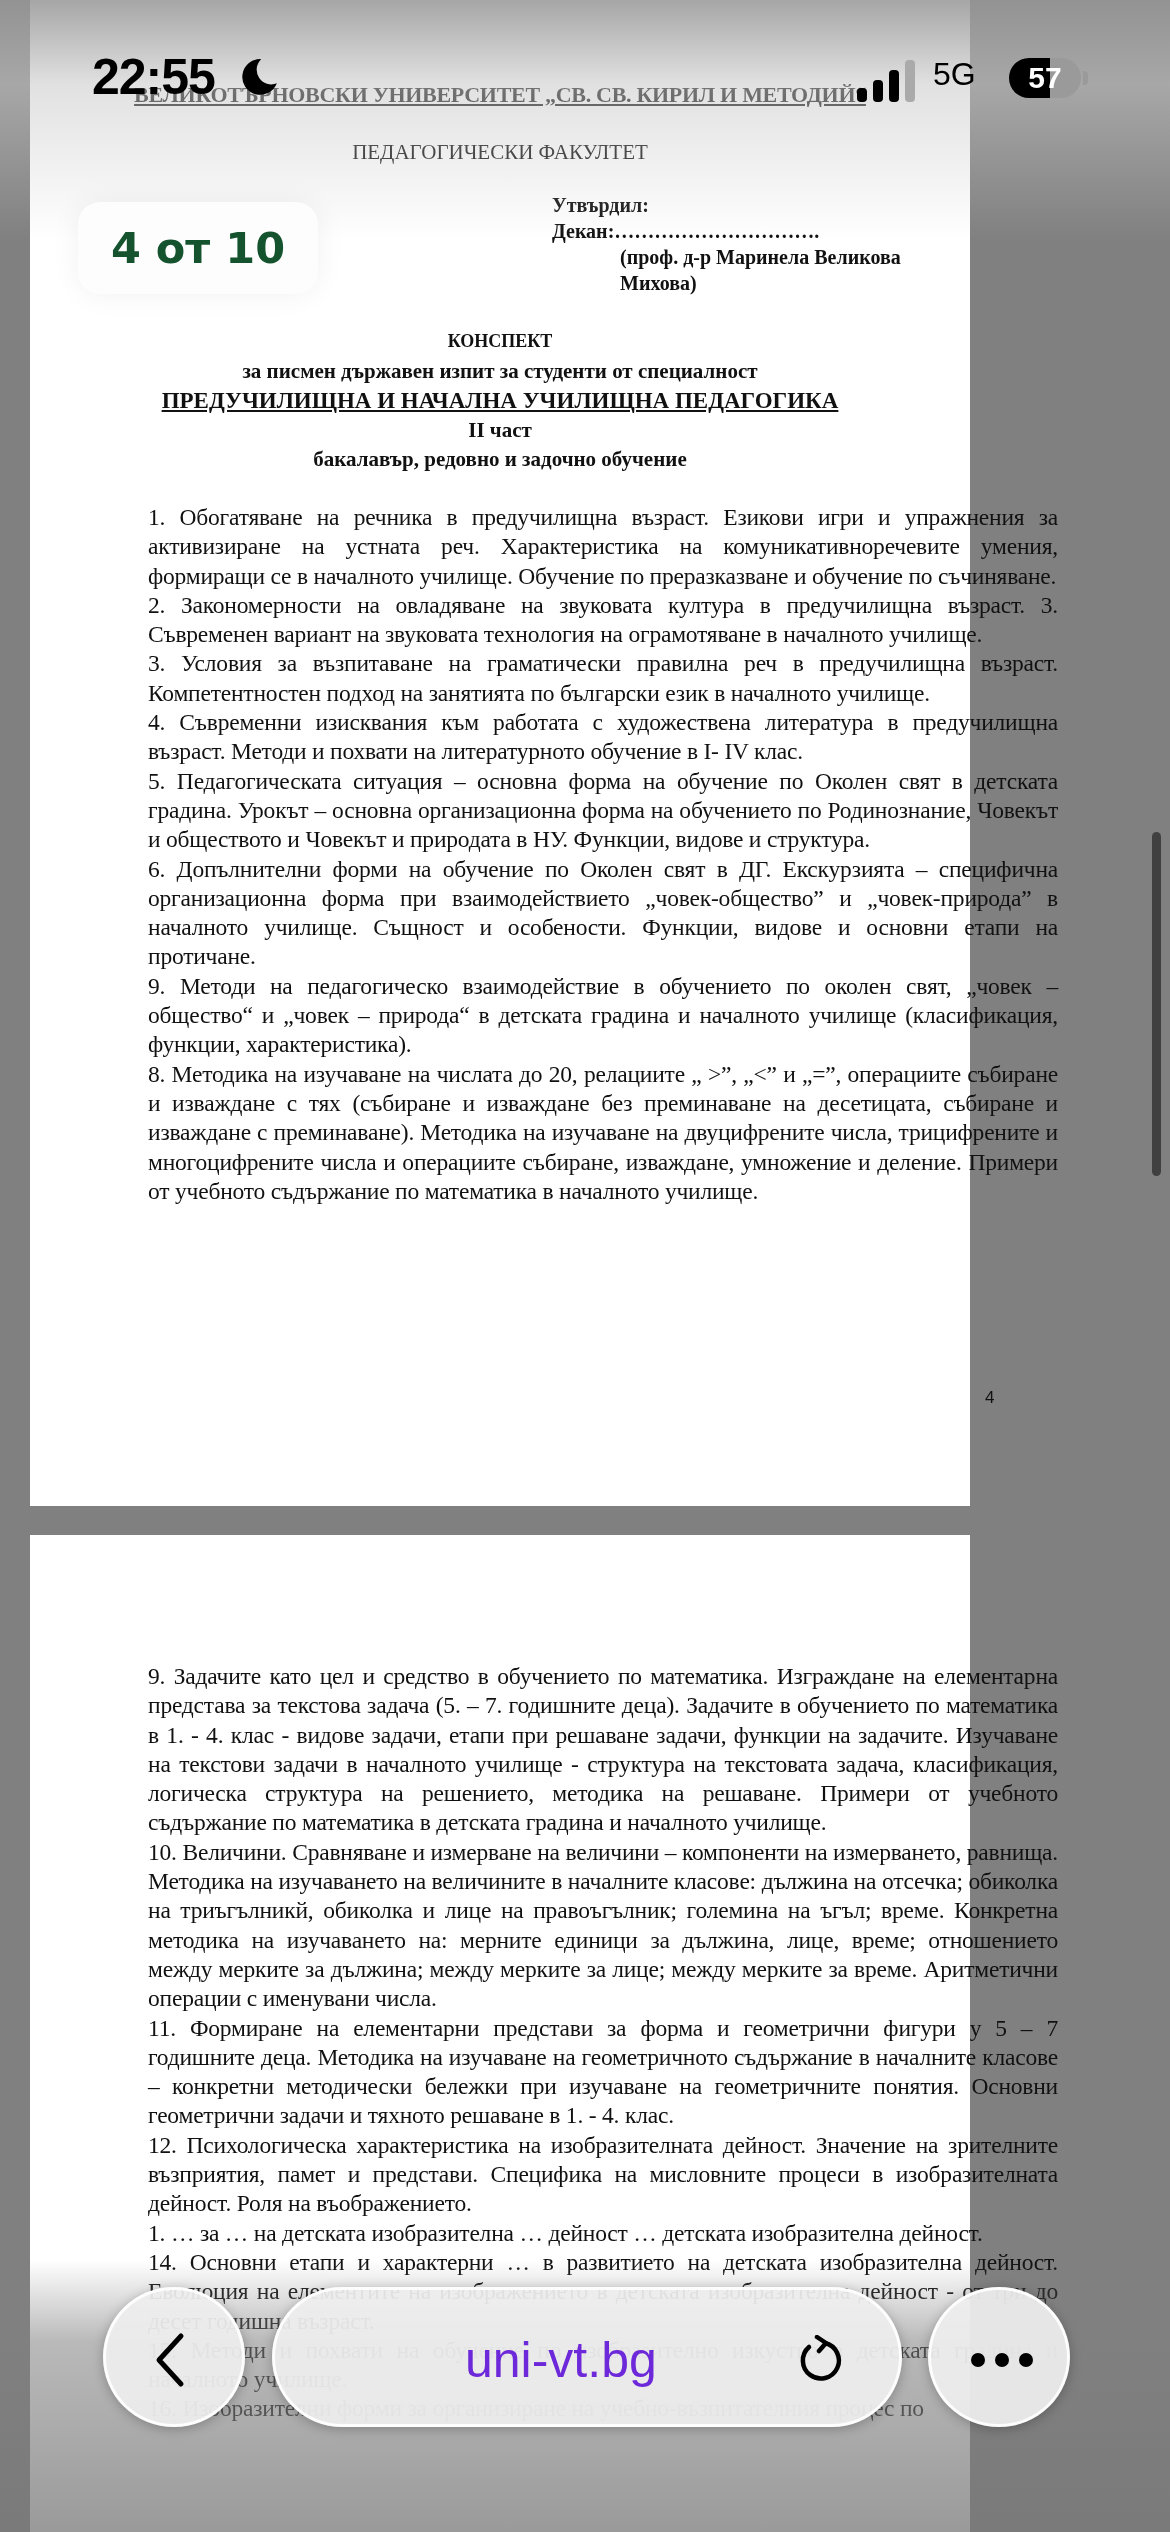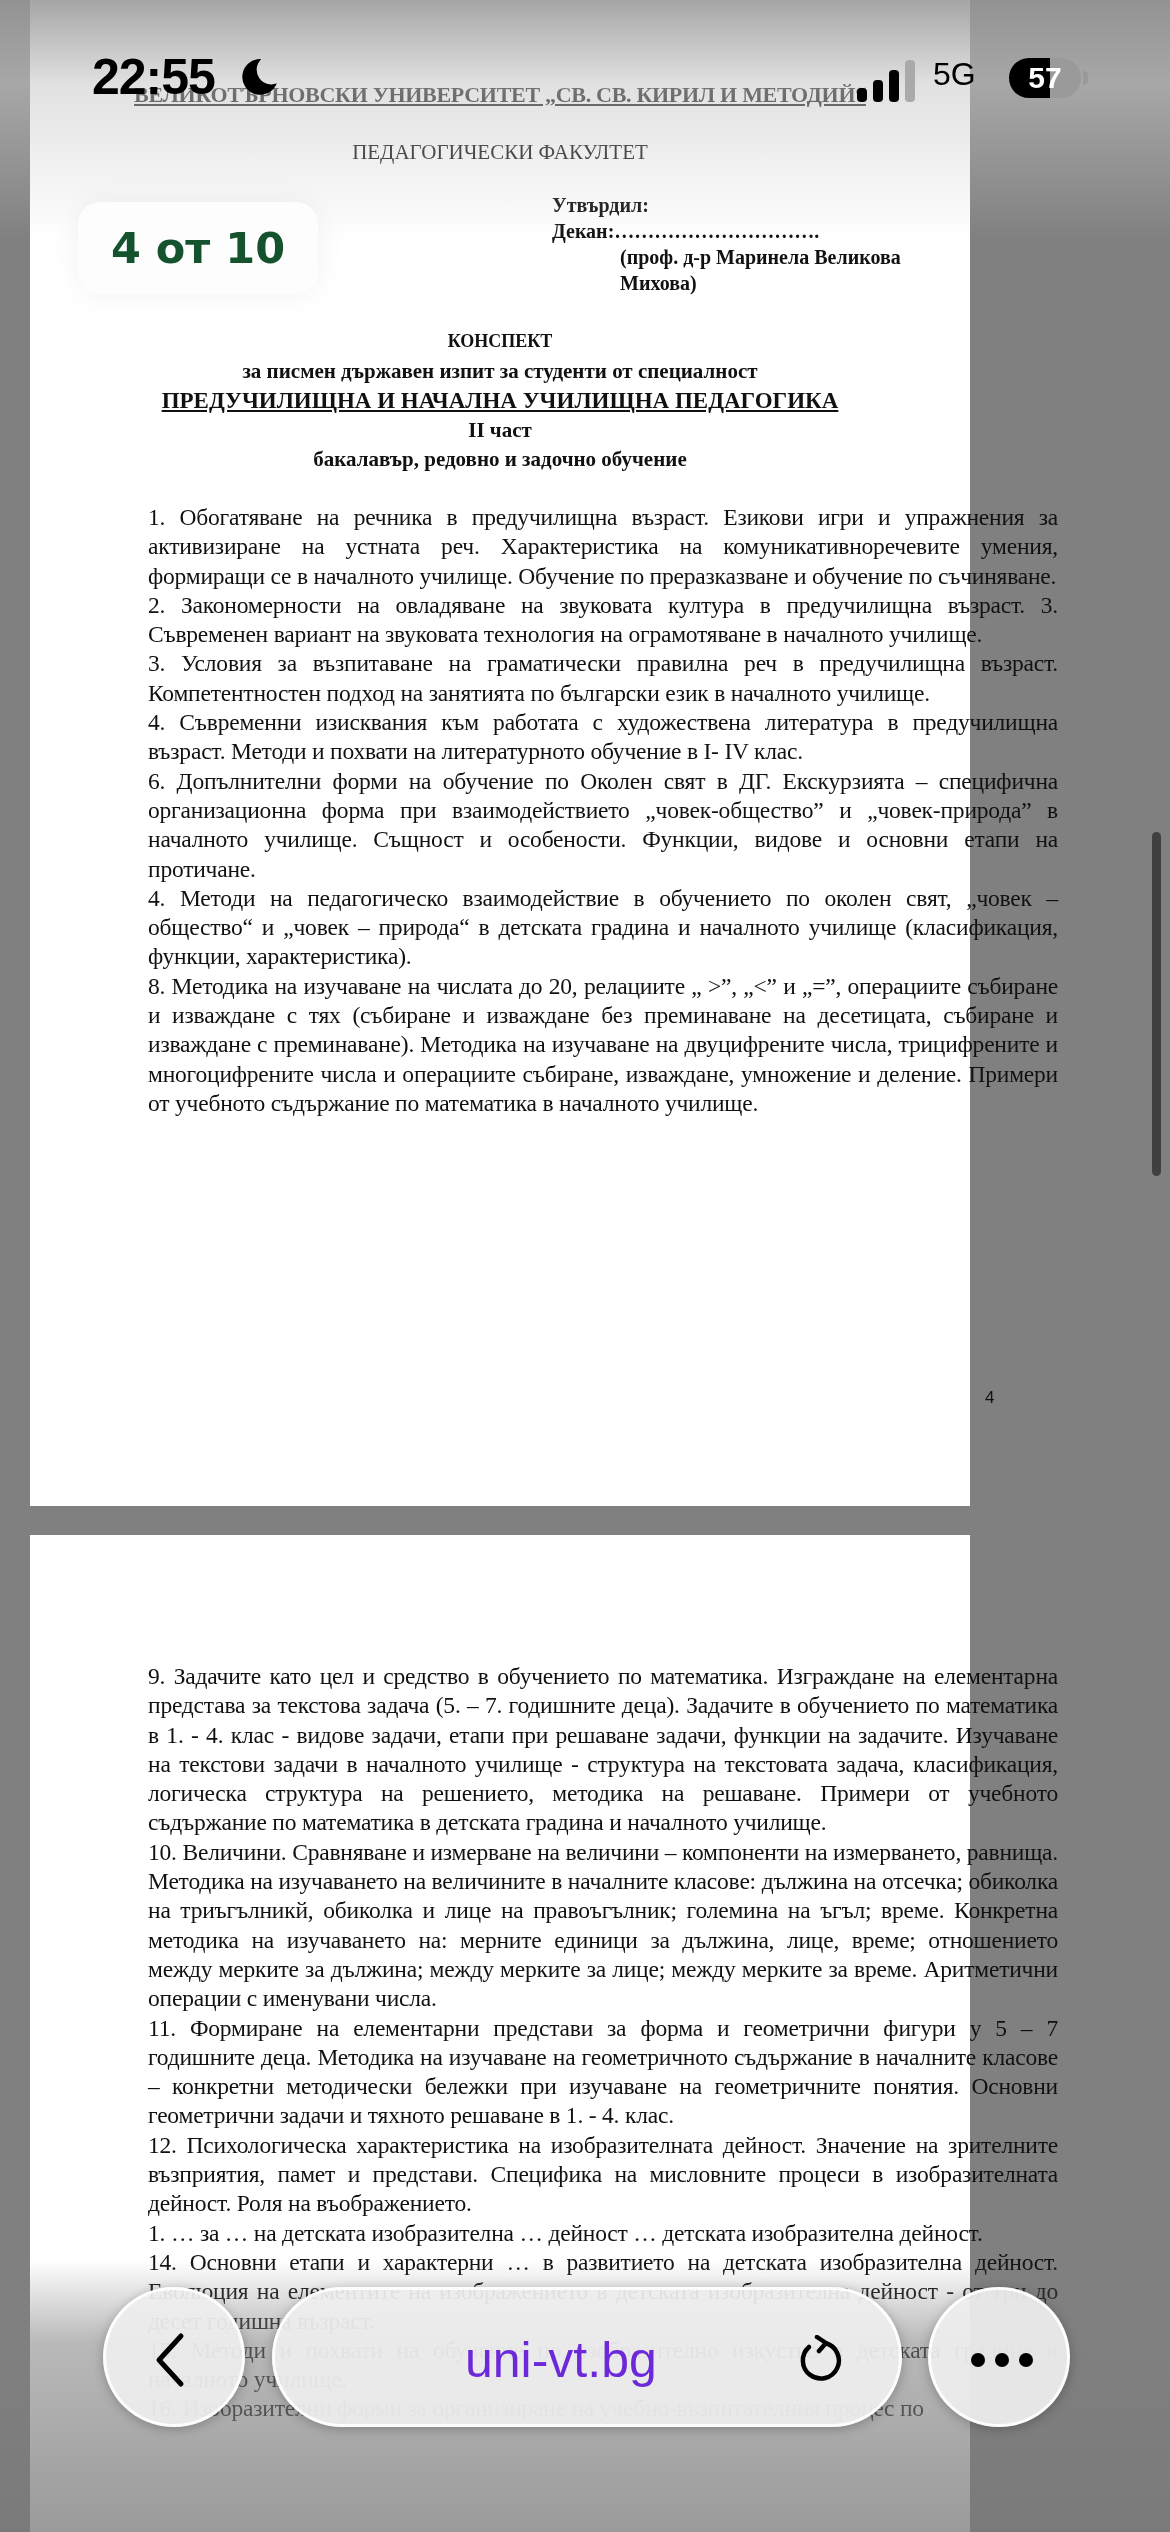--- a/index.html
+++ b/index.html
@@ -72,22 +72,23 @@
     <div class="h2">за писмен държавен изпит за студенти от специалност</div>
     <div class="h3">ПРЕДУЧИЛИЩНА И НАЧАЛНА УЧИЛИЩНА ПЕДАГОГИКА</div>
     <div class="h2">II част</div>
     <div class="h2">бакалавър, редовно и задочно обучение</div>
   </div>
   <div class="doc-text" style="top:503px">
     <p class="item">1. Обогатяване на речника в предучилищна възраст. Езикови игри и упражнения за активизиране на устната реч. Характеристика на комуникативноречевите умения, формиращи се в началното училище. Обучение по преразказване и обучение по съчиняване.</p>
     <p class="item">2. Закономерности на овладяване на звуковата култура в предучилищна възраст. 3. Съвременен вариант на звуковата технология на ограмотяване в началното училище.</p>
     <p class="item">3. Условия за възпитаване на граматически правилна реч в предучилищна възраст. Компетентностен подход на занятията по български език в началното училище.</p>
     <p class="item">4. Съвременни изисквания към работата с художествена литература в предучилищна възраст. Методи и похвати на литературното обучение в I- IV клас.</p>
+    <p class="item">5. Педагогическата ситуация – основна форма на обучение по Околен свят в детската градина. Урокът – основна организационна форма на обучението по Родинознание, Човекът и обществото и Човекът и природата в НУ. Функции, видове и структура.</p>
     <p class="item">6. Допълнителни форми на обучение по Околен свят в ДГ. Екскурзията – специфична организационна форма при взаимодействието „човек-общество” и „човек-природа” в началното училище. Същност и особености. Функции, видове и основни етапи на протичане.</p>
-    <p class="item">4. Методи на педагогическо взаимодействие в обучението по околен свят, „човек – общество“ и „човек – природа“ в детската градина и началното училище (класификация, функции, характеристика).</p>
+    <p class="item">9. Методи на педагогическо взаимодействие в обучението по околен свят, „човек – общество“ и „човек – природа“ в детската градина и началното училище (класификация, функции, характеристика).</p>
     <p class="item">8. Методика на изучаване на числата до 20, релациите „ &gt;”, „&lt;” и „=”, операциите събиране и изваждане с тях (събиране и изваждане без преминаване на десетицата, събиране и изваждане с преминаване). Методика на изучаване на двуцифрените числа, трицифрените и многоцифрените числа и операциите събиране, изваждане, умножение и деление. Примери от учебното съдържание по математика в началното училище.</p>
   </div>
   <div class="page-num">4</div>
 </div>
 
 <div class="page" id="page5">
   <div class="doc-text" style="top:127px">
     <p class="item">9. Задачите като цел и средство в обучението по математика. Изграждане на елементарна представа за текстова задача (5. – 7. годишните деца). Задачите в обучението по математика в 1. - 4. клас - видове задачи, етапи при решаване задачи, функции на задачите. Изучаване на текстови задачи в началното училище - структура на текстовата задача, класификация, логическа структура на решението, методика на решаване. Примери от учебното съдържание по математика в детската градина и началното училище.</p>
     <p class="item">10. Величини. Сравняване и измерване на величини – компоненти на измерването, равнища. Методика на изучаването на величините в началните класове: дължина на отсечка; обиколка на триъгълникй, обиколка и лице на правоъгълник; големина на ъгъл; време. Конкретна методика на изучаването на: мерните единици за дължина, лице, време; отношението между мерките за дължина; между мерките за лице; между мерките за време. Аритметични операции с именувани числа.</p>
     <p class="item">11. Формиране на елементарни представи за форма и геометрични фигури у 5 – 7 годишните деца. Методика на изучаване на геометричното съдържание в началните класове – конкретни методически бележки при изучаване на геометричните понятия. Основни геометрични задачи и тяхното решаване в 1. - 4. клас.</p>

